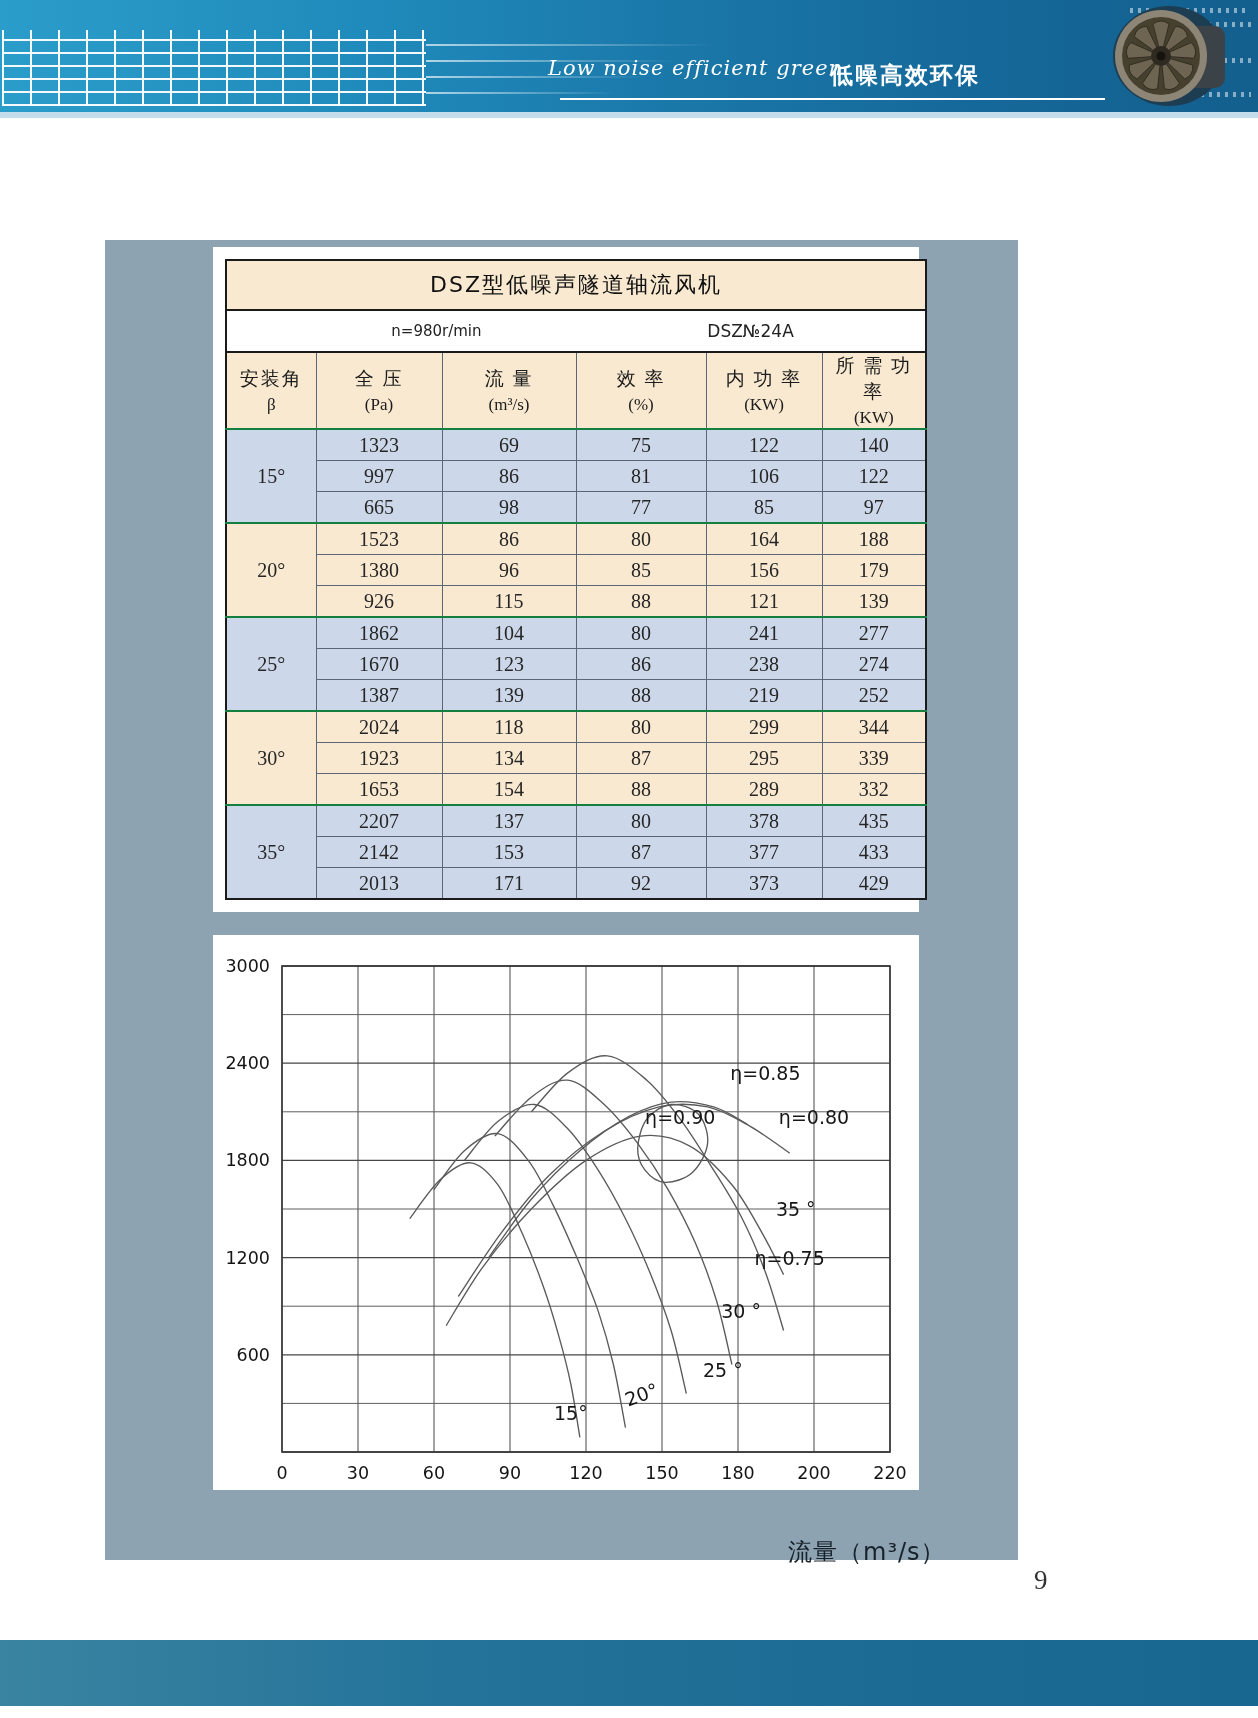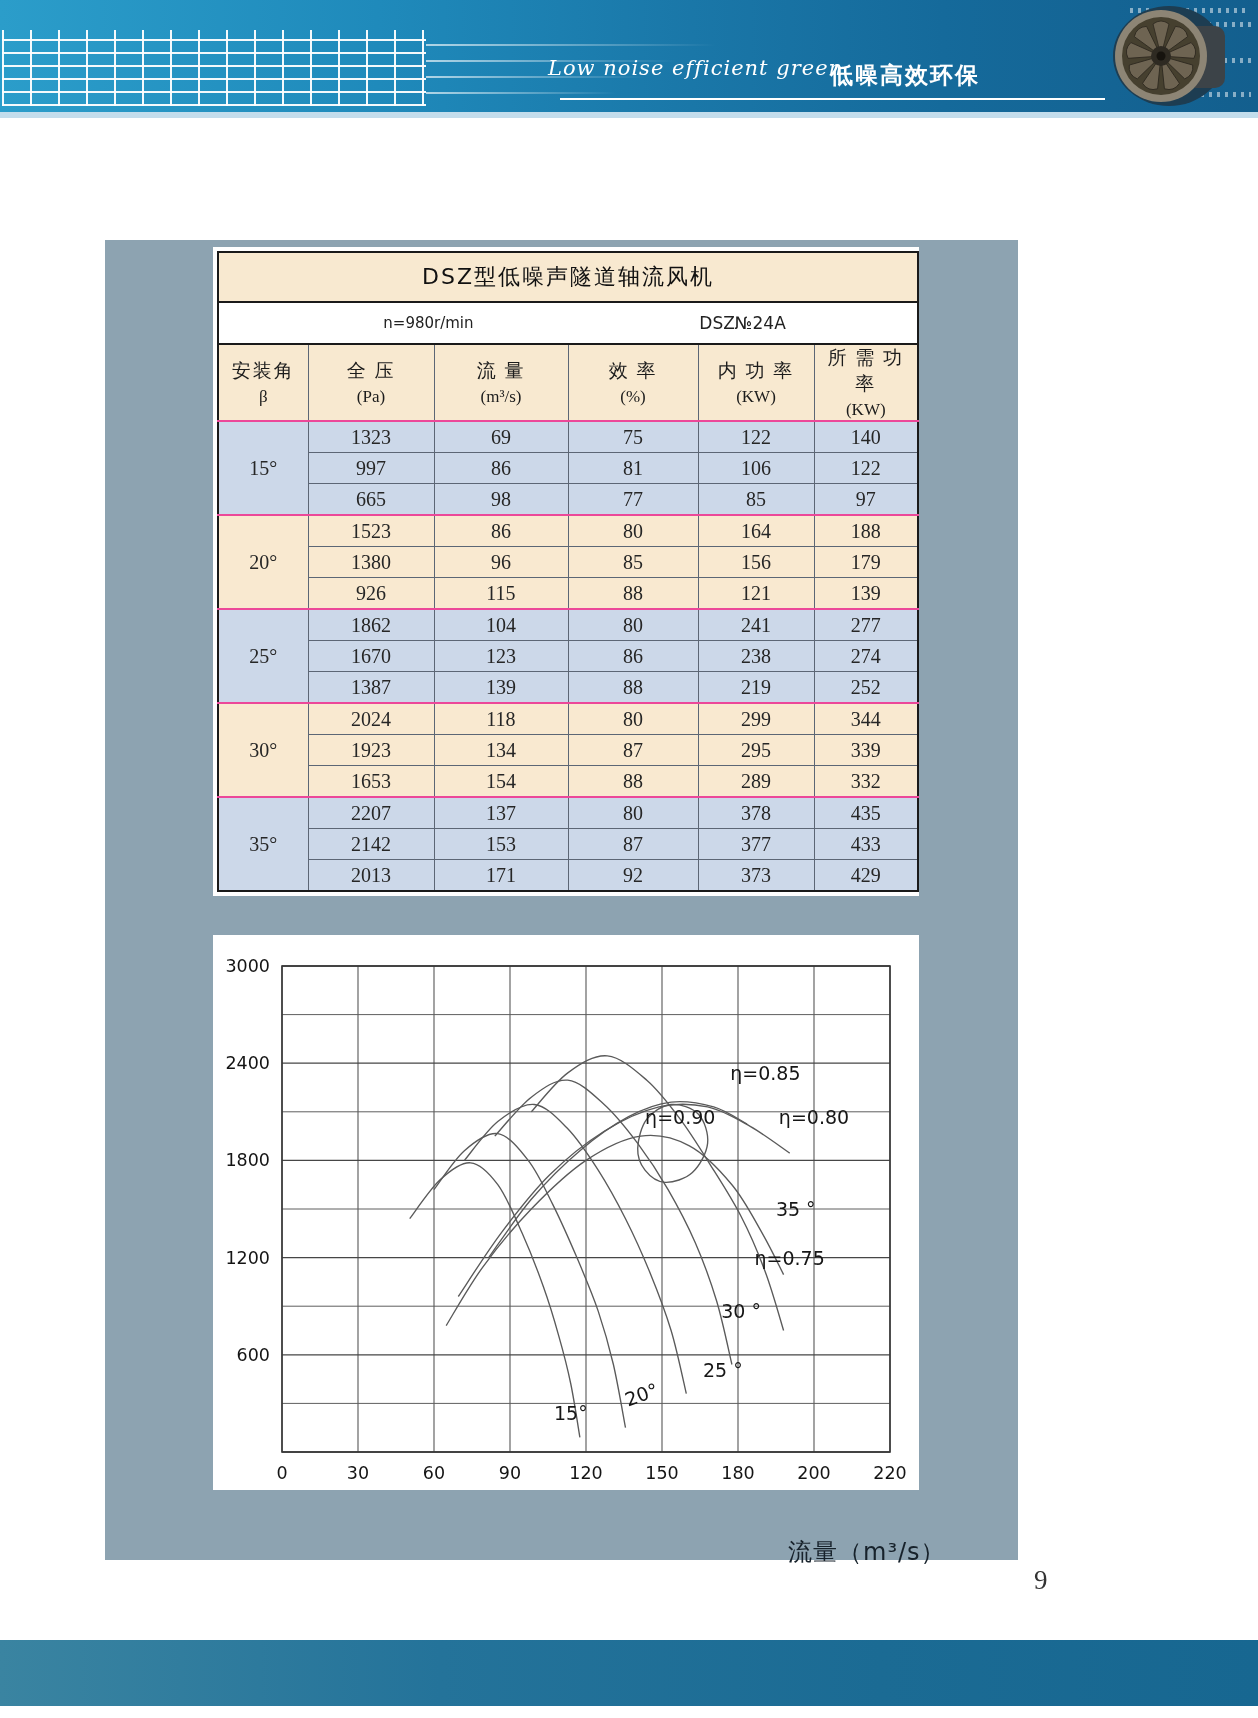--- a/index.html
+++ b/index.html
@@ -21,35 +21,35 @@
   .slogan-cn{position:absolute;left:830px;top:60px;display:flex;color:#ffffff;
       font-size:23px;font-weight:bold;letter-spacing:2px;}
   .slogan-underline{position:absolute;left:560px;top:98px;width:545px;height:2px;background:#ffffff;}
   .header-strip{position:absolute;left:0;top:112px;width:1258px;height:6px;background:#c3ddec;}
   .fan-img{position:absolute;left:1085px;top:4px;width:150px;height:104px;}
 
   
   .panel{position:absolute;left:105px;top:240px;width:913px;height:1320px;background:#8da3b1;}
 
   
-  .tablewrap{position:absolute;left:213px;top:247px;width:706px;background:#ffffff;padding:4px;box-sizing:border-box;}
+  .tablewrap{position:absolute;left:213px;top:247px;width:706px;background:#ffffff;padding:12px;box-sizing:border-box;}
   table.spec{border-collapse:collapse;width:700px;table-layout:fixed;border:2px solid #1a1a1a;background:#fff;}
   table.spec td,table.spec th{border:1px solid #5c6675;padding:0;text-align:center;vertical-align:middle;}
   .title-cell{height:48px;background:#f8e9d0;font-size:22px;letter-spacing:2px;color:#111;
       font-family:"DejaVu Sans",sans-serif;border-bottom:2px solid #1a1a1a !important;}
   .subtitle-cell{height:40px;background:#ffffff;border-bottom:2px solid #1a1a1a !important;position:relative;}
   .subtitle-cell .sub-left{position:absolute;left:13%;width:34%;top:0;line-height:40px;font-size:15px;color:#222;}
   .subtitle-cell .sub-right{position:absolute;left:60%;width:30%;top:0;line-height:40px;font-size:17px;color:#222;}
   th.colhead{height:56px;background:#f8e9d0;font-weight:normal;
       font-family:"Liberation Serif",serif;font-size:19px;color:#1c1c1c;border-bottom:2px solid #1a1a1a;}
   th.colhead .h-name{letter-spacing:2px;}
   th.colhead .h-unit{font-size:17px;margin-top:3px;}
   table.spec td.val,table.spec td.angle{height:30px;font-family:"Liberation Serif",serif;
       font-size:20px;color:#262626;}
-  tr.group-start td{border-top:2px solid #ec4899;}
+  tr.group-start td{border-top:2px solid #15803d;}
   .tone-blue{background:#ccd8e9;}
   .tone-cream{background:#f9e9d0;}
 
   
   .pressure-label{position:absolute;left:216px;top:934px;font-size:33px;color:#14532d;letter-spacing:2px;}
   .chartpanel{position:absolute;left:213px;top:935px;width:706px;height:555px;background:#ffffff;}
   .flow-label{position:absolute;left:788px;top:1493px;font-size:24px;color:#17222b;letter-spacing:1px;margin-top:43px;}
   .note-line{position:absolute;left:312px;top:1521px;font-size:20px;font-weight:bold;color:#141414;letter-spacing:1px;}
   .page-number{position:absolute;left:1034px;top:1565px;font-family:"Liberation Serif",serif;
       font-size:27px;color:#333;}

